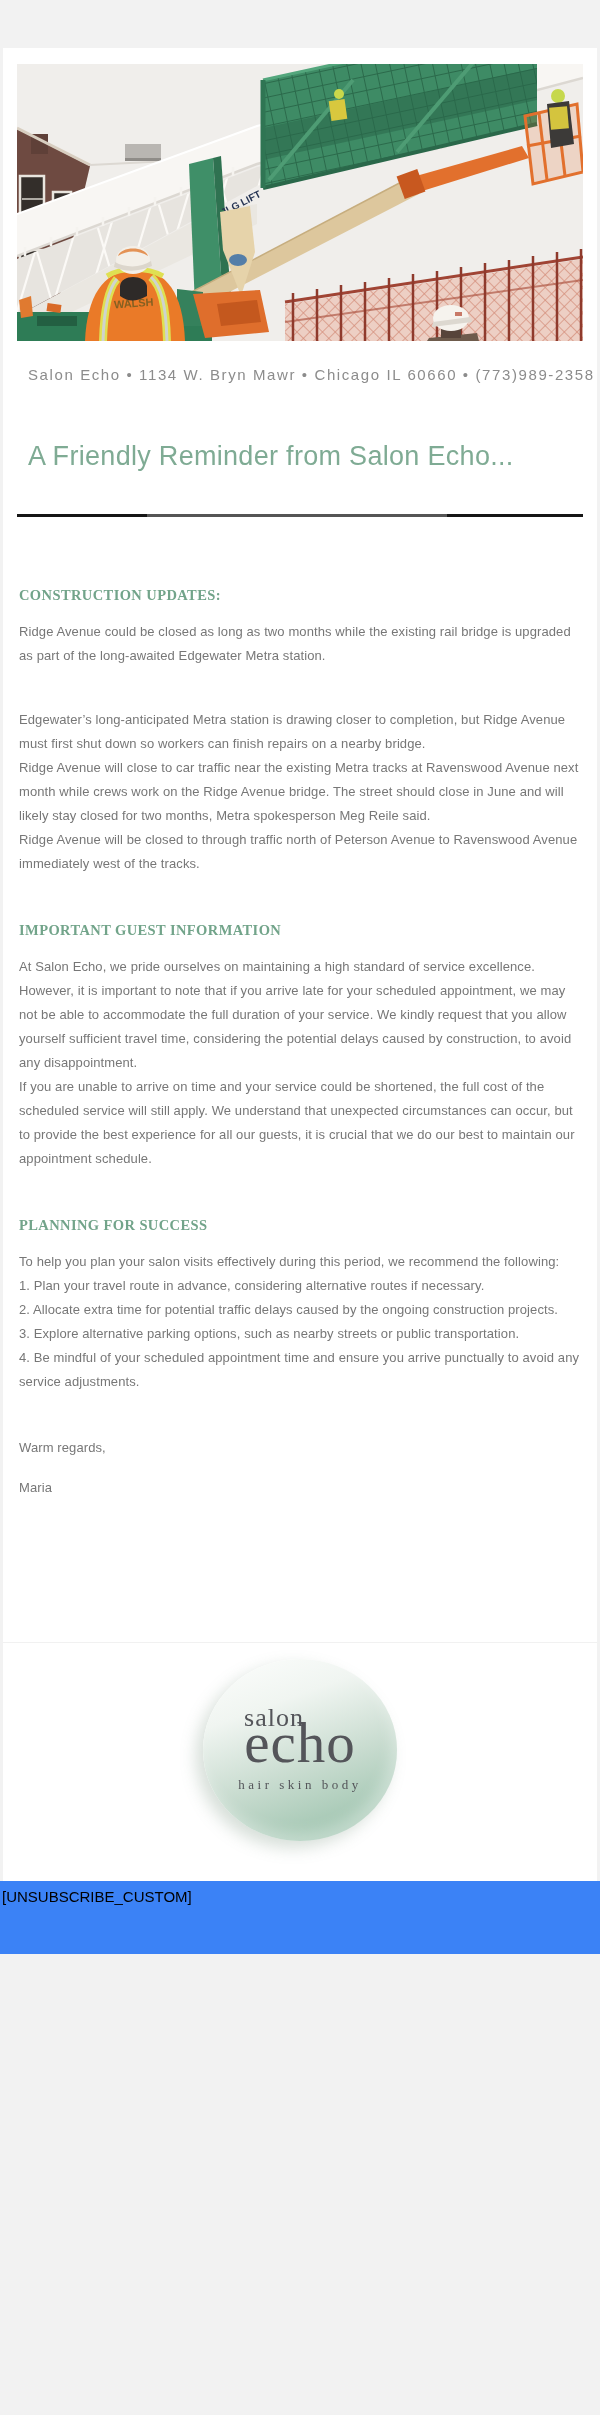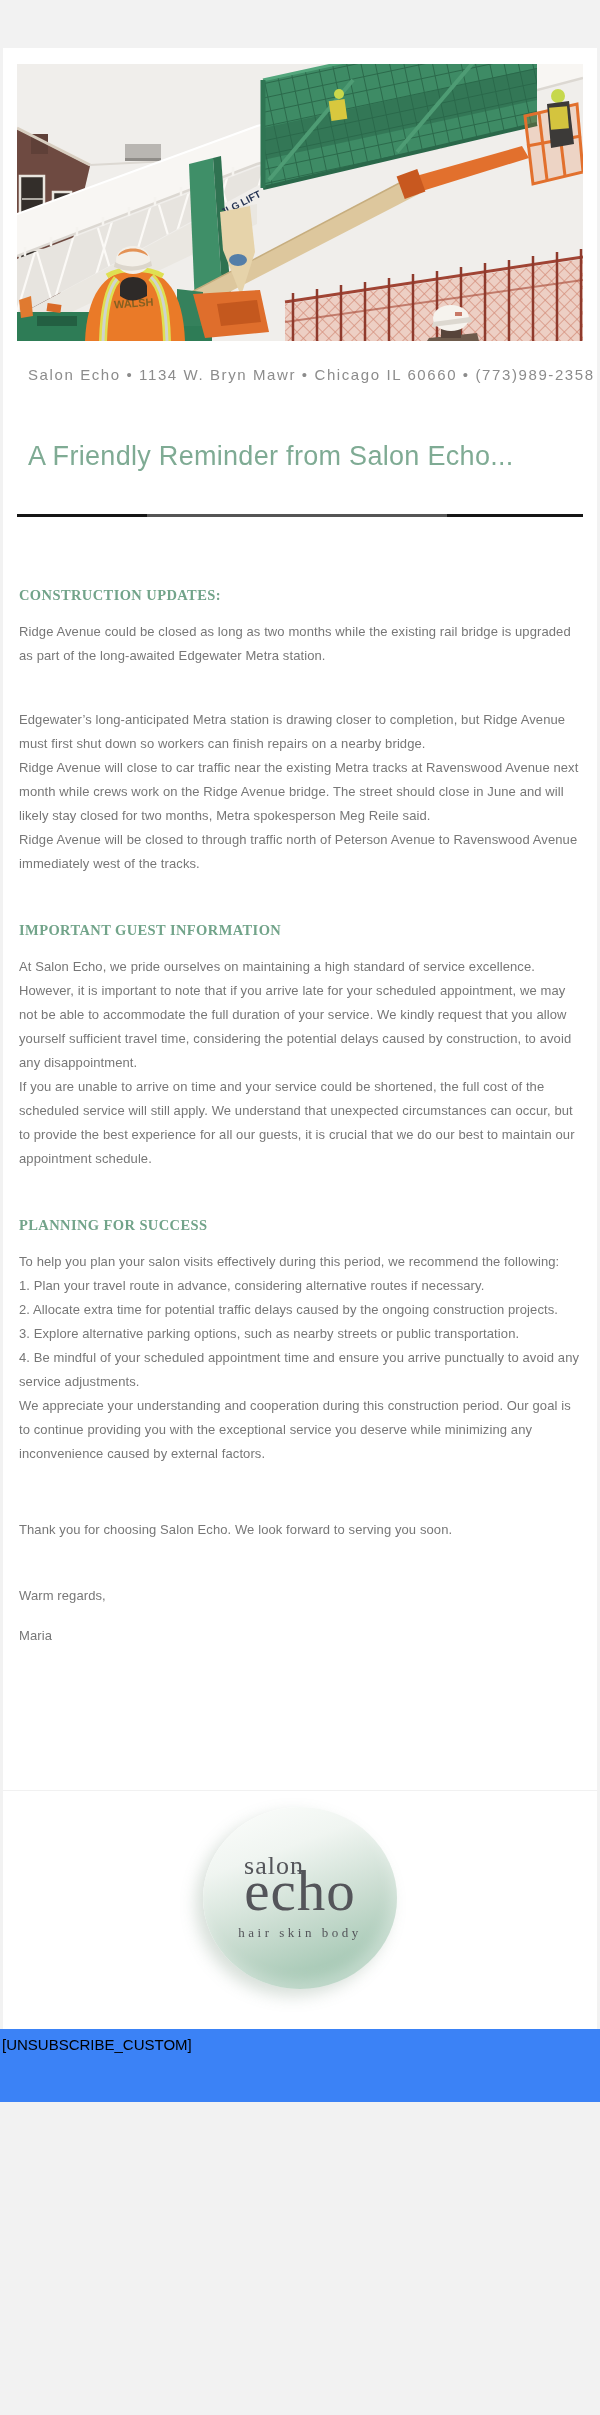--- a/index.html
+++ b/index.html
@@ -309,24 +309,22 @@
         <p>If you are unable to arrive on time and your service could be shortened, the full cost of the scheduled service will still apply. We understand that unexpected circumstances can occur, but to provide the best experience for all our guests, it is crucial that we do our best to maintain our appointment schedule.</p>
       </section>
 
       <section>
         <h3 class="sec">PLANNING FOR SUCCESS</h3>
         <p>To help you plan your salon visits effectively during this period, we recommend the following:</p>
         <p>1. Plan your travel route in advance, considering alternative routes if necessary.</p>
         <p>2. Allocate extra time for potential traffic delays caused by the ongoing construction projects.</p>
         <p>3. Explore alternative parking options, such as nearby streets or public transportation.</p>
         <p>4. Be mindful of your scheduled appointment time and ensure you arrive punctually to avoid any service adjustments.</p>
-        <p>We appreciate your understanding and cooperation during this construction period. Our goal is to continue providing you with the exceptional service you deserve while minimizing any inconvenience caused by external factors.</p>
       </section>
 
-      <p class="thanks">Thank you for choosing Salon Echo. We look forward to serving you soon.</p>
       <p class="signoff">Warm regards,</p>
       <p class="sig-name">Maria</p>
     </div>
 
     <div class="pre-logo-spacer"></div>
 
     <div class="logo-block">
       <div class="logo-circle">
         <div class="logo-salon">salon</div>
         <div class="logo-echo">echo</div>

